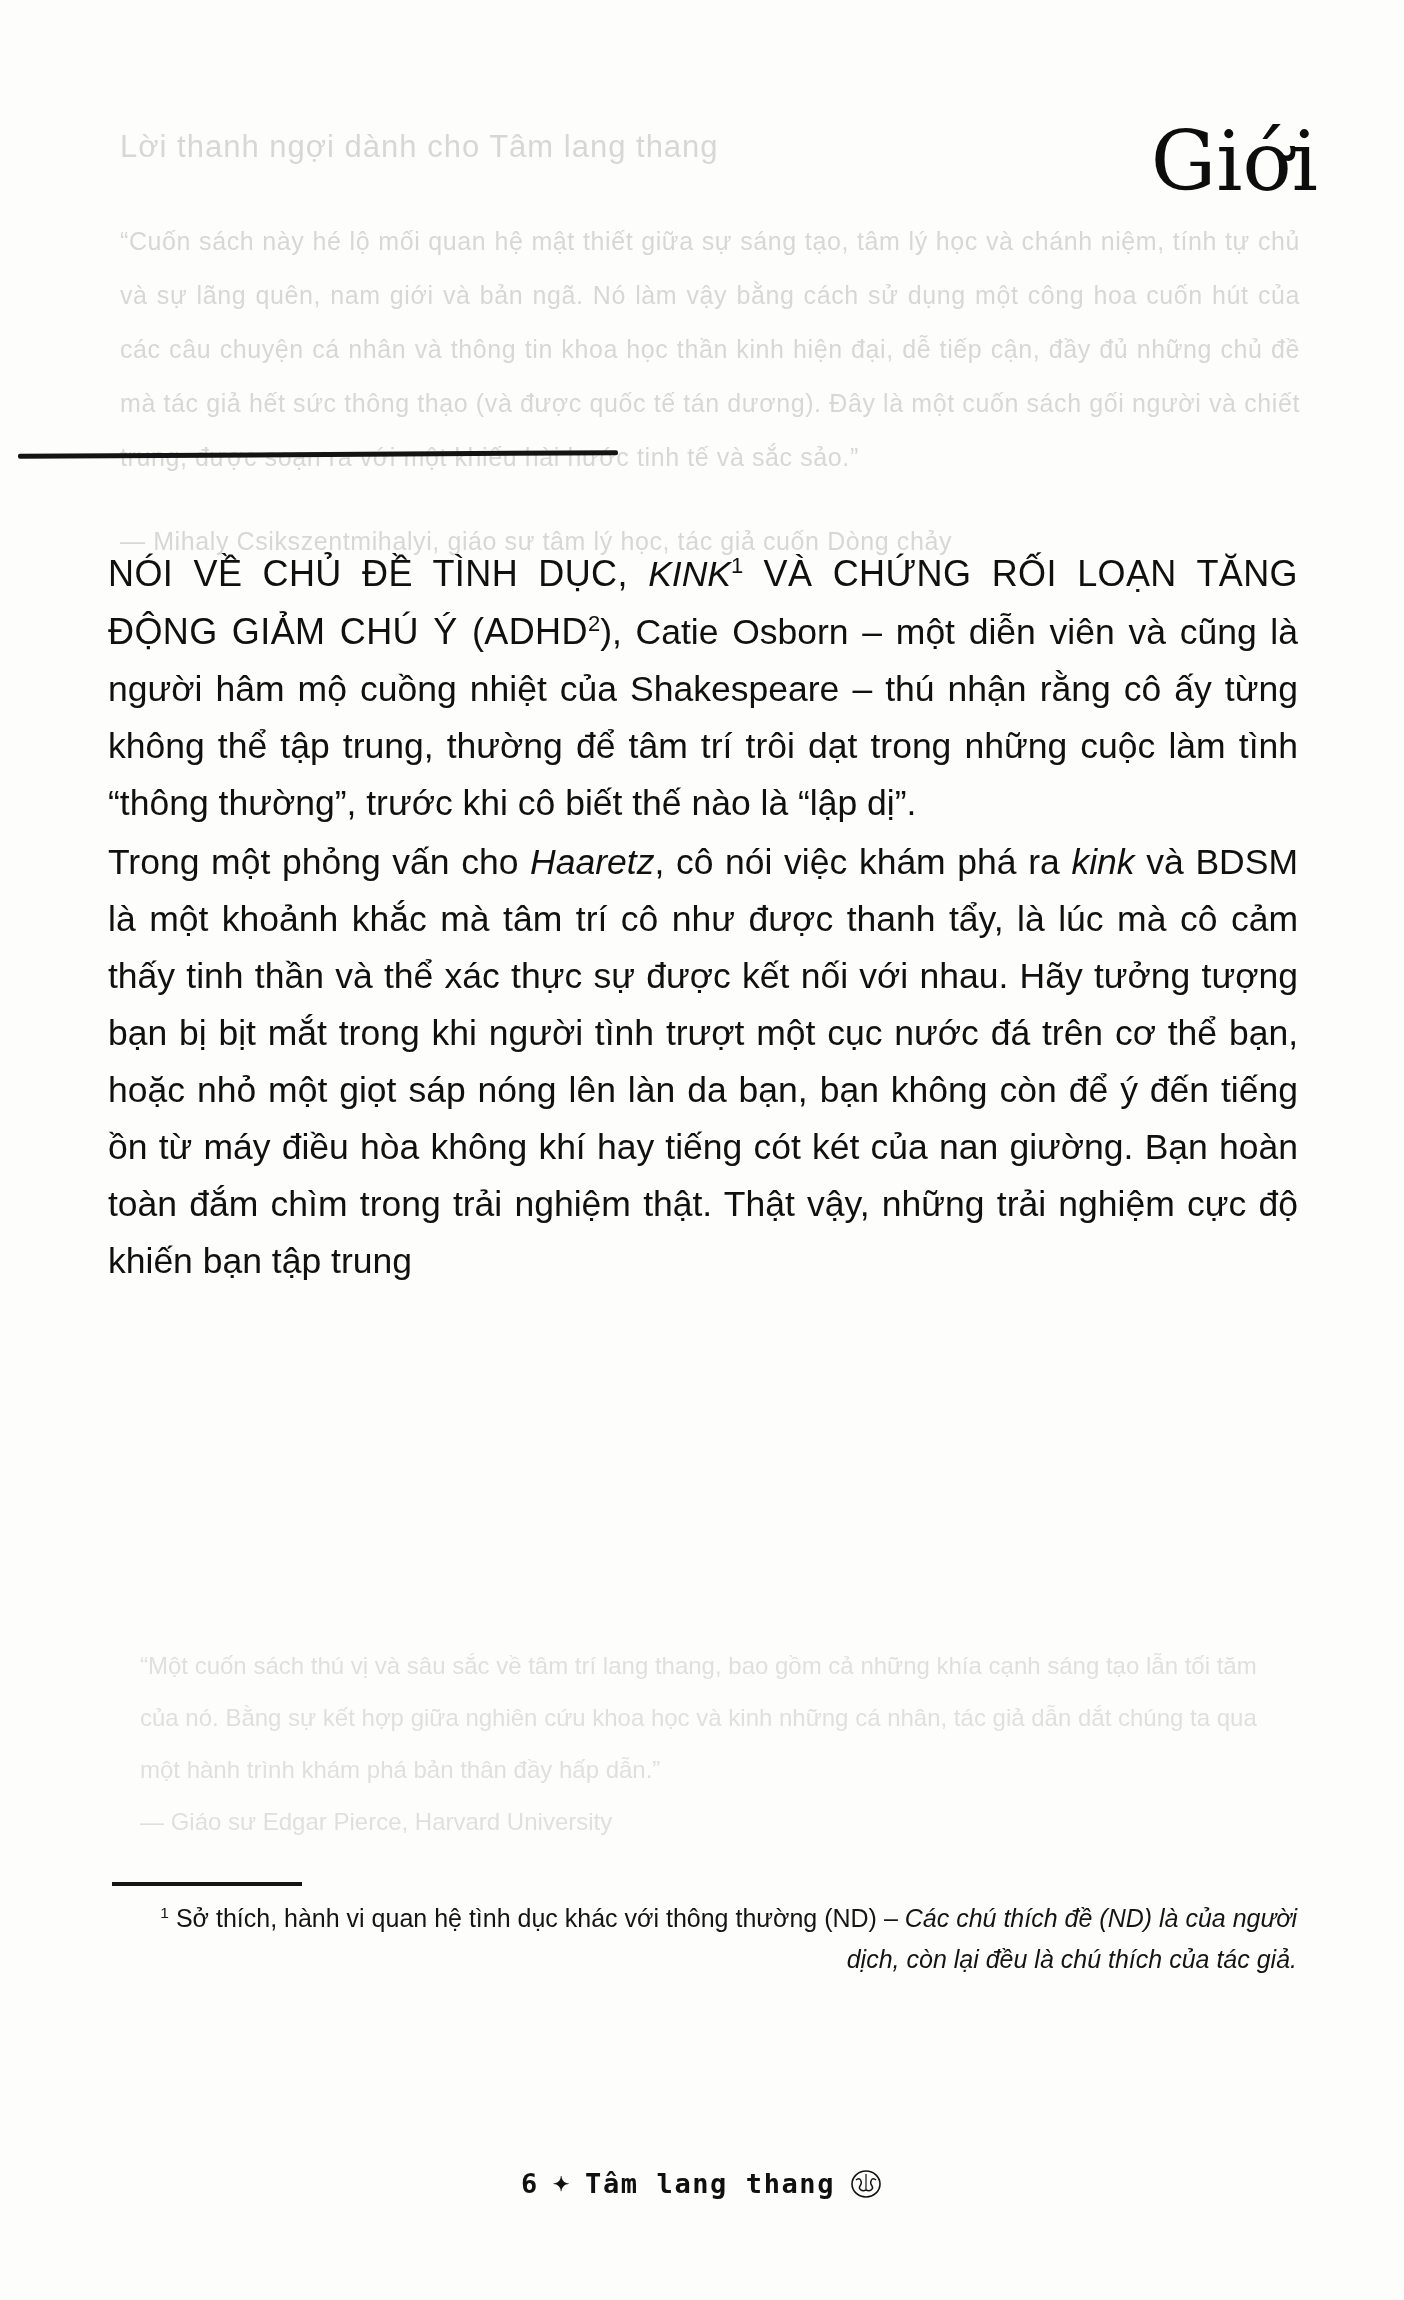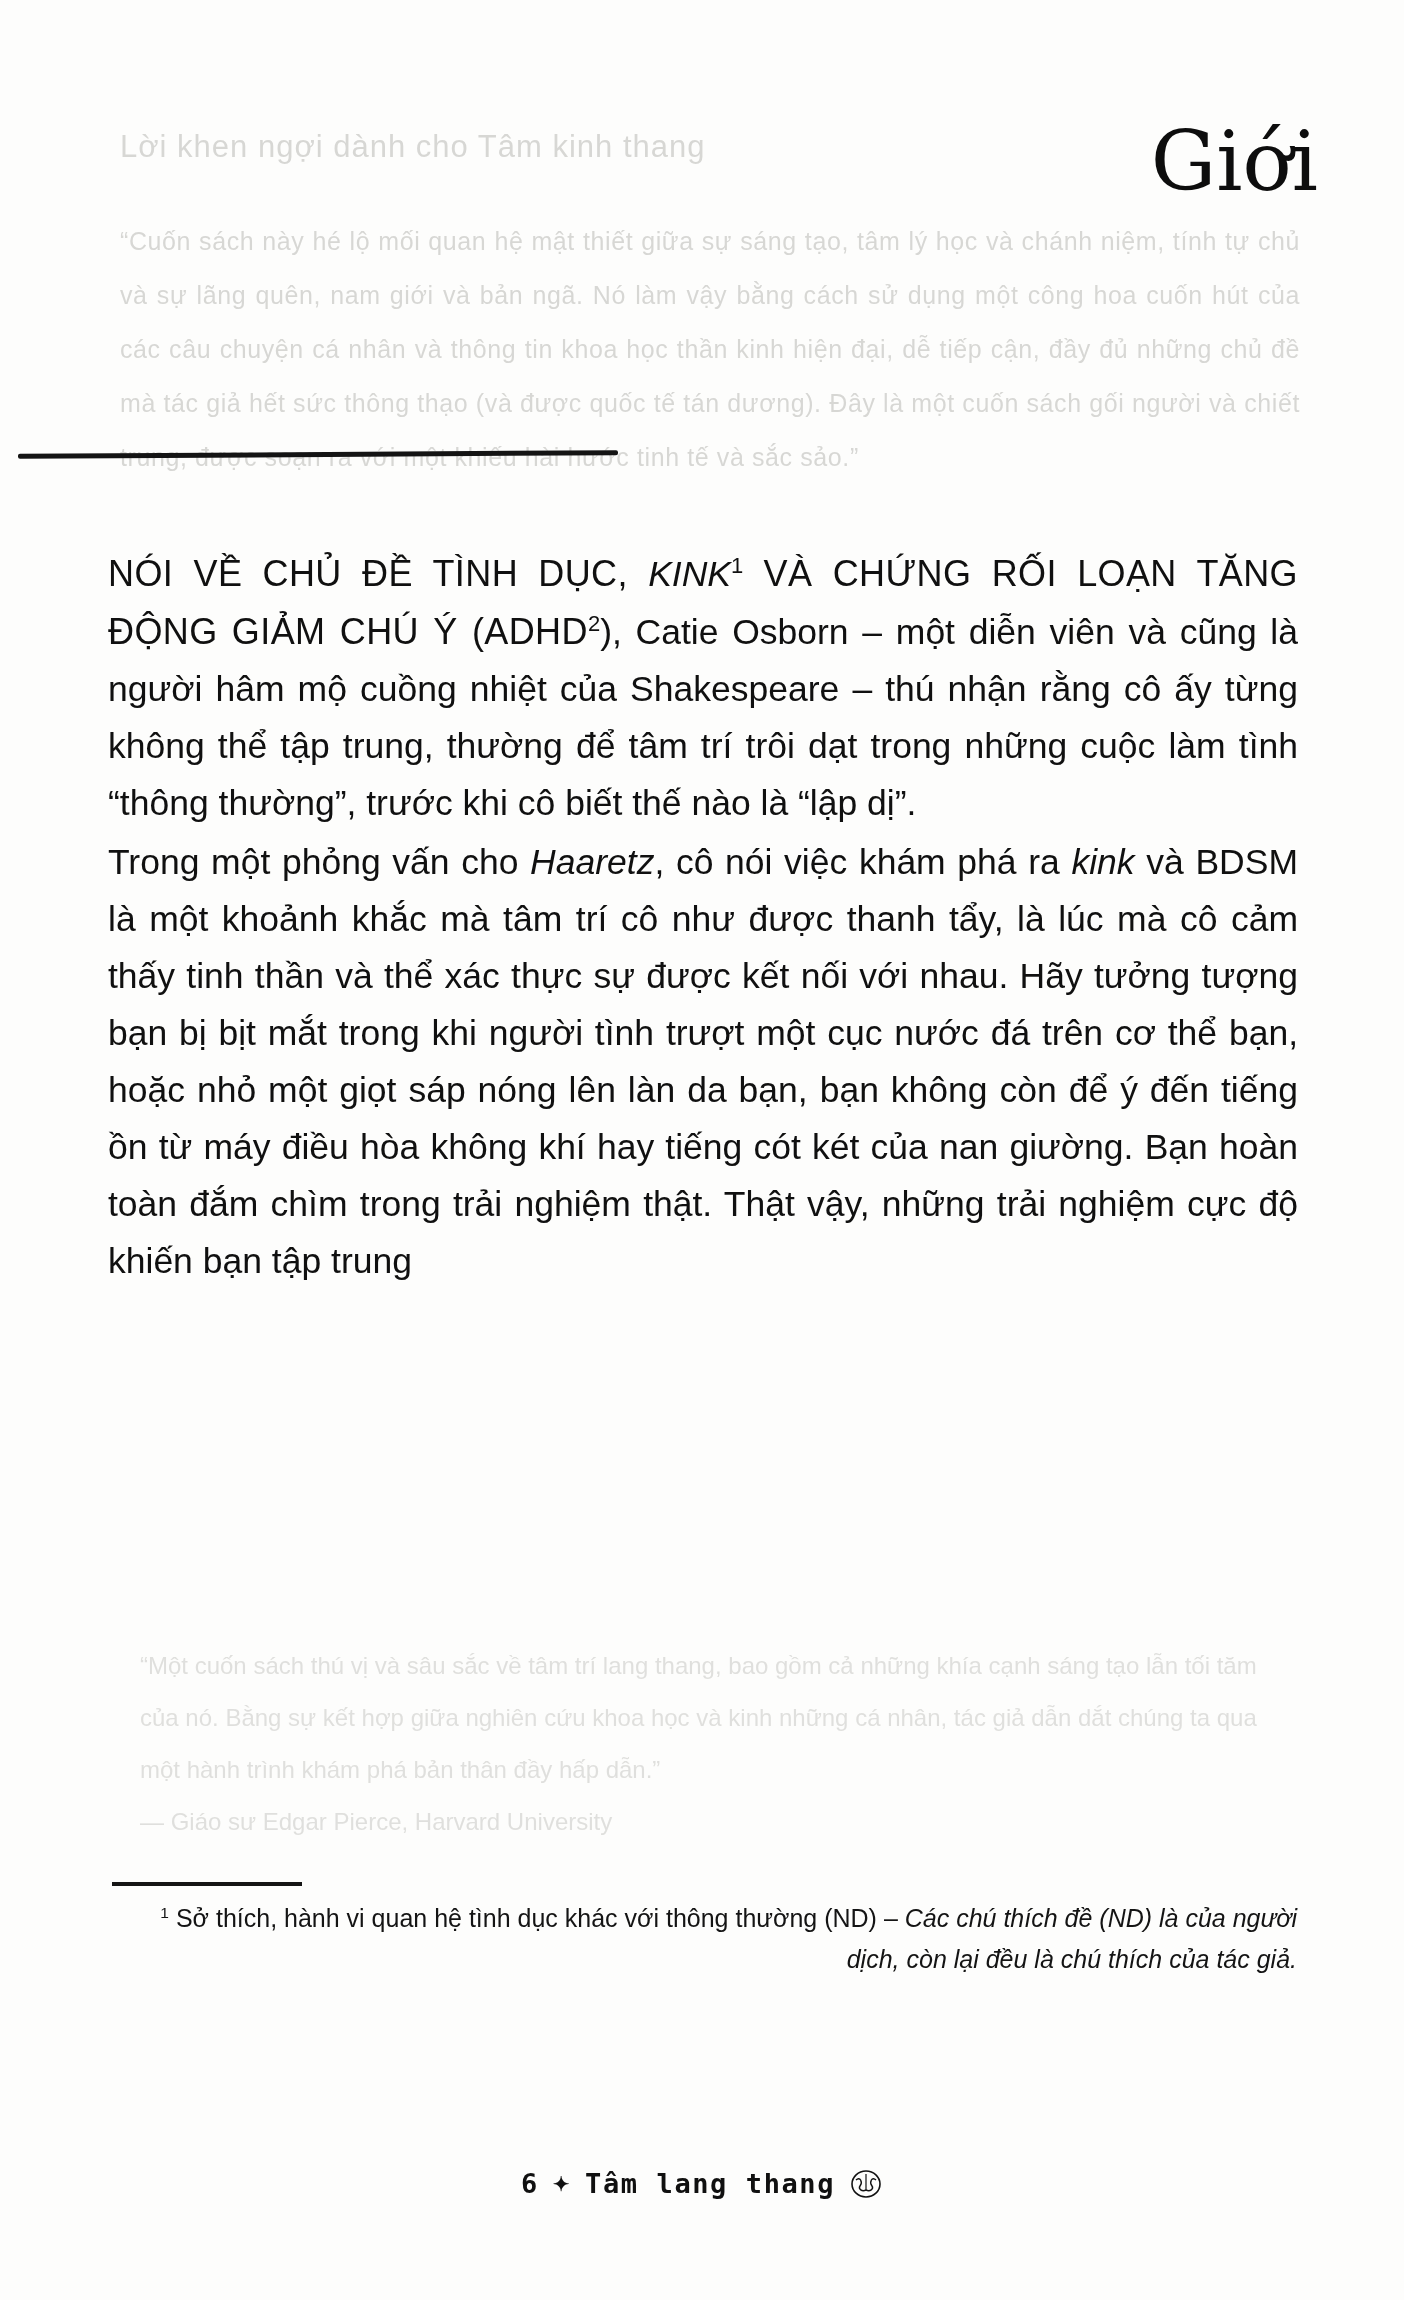--- a/index.html
+++ b/index.html
@@ -175,22 +175,23 @@
     position: relative;
   }
   .footer .brain svg { display: block; }
 </style>
 </head>
 <body>
 
 <div class="page">
 
   <div class="bleed-layer">
-    <div class="bl-title">Lời khen ngợi dành cho Tâm kinh thang</div>
+    <div class="bl-title">Lời thanh ngợi dành cho Tâm lang thang</div>
     <div class="bl-p">“Cuốn sách này hé lộ mối quan hệ mật thiết giữa sự sáng tạo, tâm lý học và chánh niệm, tính tự chủ và sự lãng quên, nam giới và bản ngã. Nó làm vậy bằng cách sử dụng một công hoa cuốn hút của các câu chuyện cá nhân và thông tin khoa học thần kinh hiện đại, dễ tiếp cận, đầy đủ những chủ đề mà tác giả hết sức thông thạo (và được quốc tế tán dương). Đây là một cuốn sách gối người và chiết trung, được soạn ra với một khiếu hài hước tinh tế và sắc sảo.”</div>
+    <div class="bl-p">— Mihaly Csikszentmihalyi, giáo sư tâm lý học, tác giả cuốn Dòng chảy</div>
   </div>
   <div class="bleed-layer2">
     <div class="bl-p">“Một cuốn sách thú vị và sâu sắc về tâm trí lang thang, bao gồm cả những khía cạnh sáng tạo lẫn tối tăm của nó. Bằng sự kết hợp giữa nghiên cứu khoa học và kinh những cá nhân, tác giả dẫn dắt chúng ta qua một hành trình khám phá bản thân đầy hấp dẫn.”</div>
     <div class="bl-p">— Giáo sư Edgar Pierce, Harvard University</div>
   </div>
 
   <div class="chapter-title">
     <span>Giới</span>
   </div>
 

